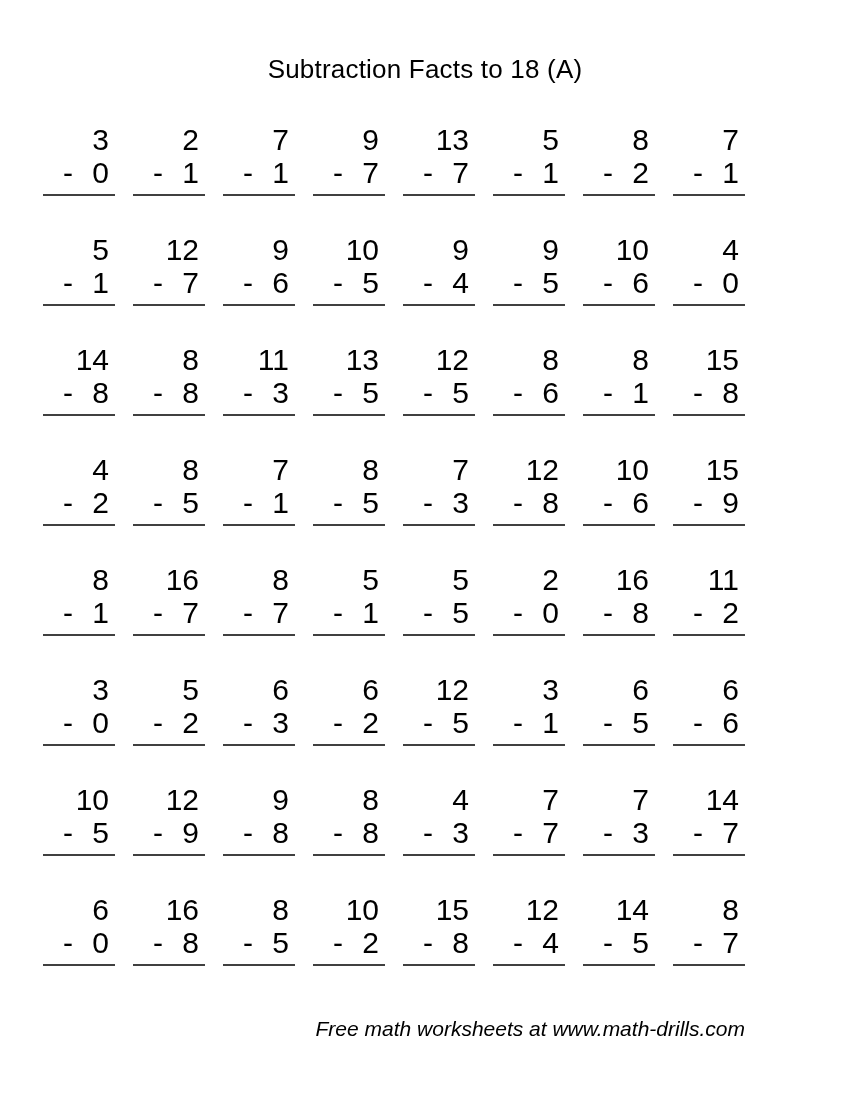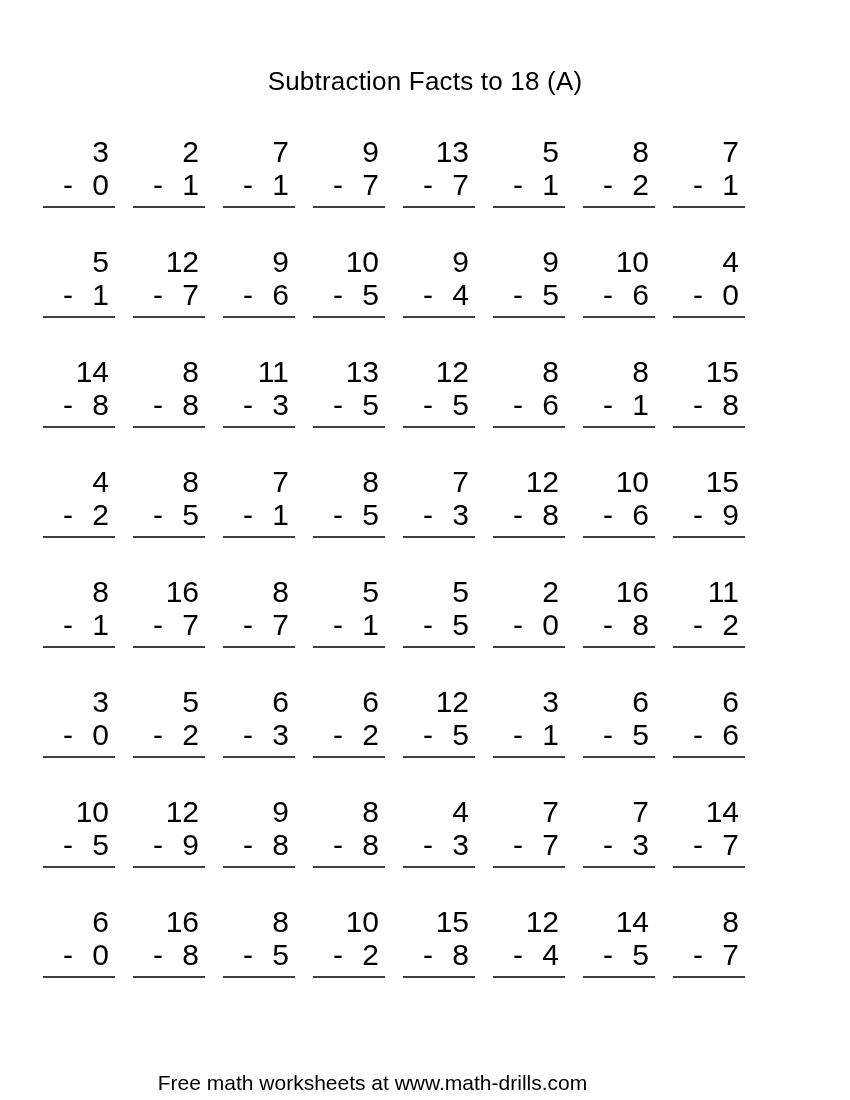--- a/index.html
+++ b/index.html
@@ -19,21 +19,21 @@
     font-family: "Liberation Sans", sans-serif;
     color: var(--text-color);
     overflow: hidden;
   }
   .page {
     position: relative;
     width: 850px;
     height: 1100px;
   }
   .title {
-    margin: 15px;
+    margin: 3px;
     padding-top: 52px;
     text-align: center;
     font-size: 26px;
     font-weight: normal;
     line-height: 28px;
     letter-spacing: 0.2px;
   }
   .problems-grid {
     display: grid;
     grid-template-columns: repeat(8, 72px);
@@ -60,26 +60,27 @@
     padding-left: 20px;
     padding-right: 6px;
   }
   .answer-line {
     margin-top: 5px;
     border-top: 2px solid var(--line-color);
     height: 0;
   }
   .footer {
     position: absolute;
-    top: 1056px;
+    top: 1014px;
     left: 0;
     width: 745px;
-    text-align: center;
+    text-align: right;
     font-size: 21px;
     line-height: 24px;
+    font-style: italic;
   }
 </style>
 </head>
 <body>
 
 <div class="page">
 
   <h1 class="title">Subtraction Facts to 18 (A)</h1>
 
   <div class="problems-grid">

